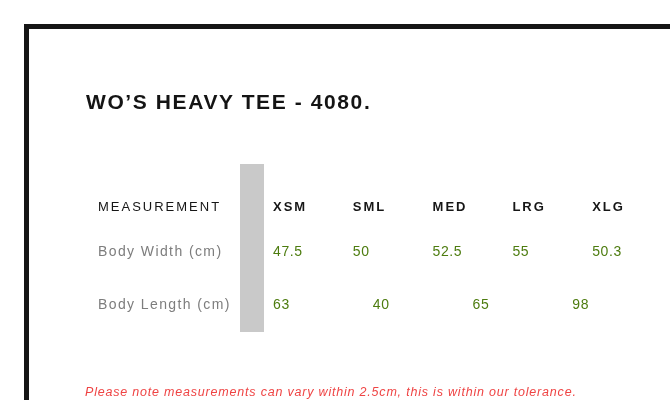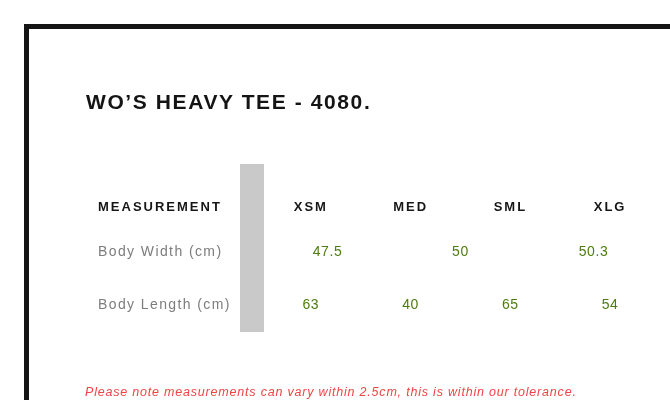--- a/index.html
+++ b/index.html
@@ -47,27 +47,26 @@
   .t-row.header-row { top: 165px; }
   .t-row.row-1 { top: 210px; }
   .t-row.row-2 { top: 263px; }
   .label-cell {
     flex: 0 0 175px;
     text-align: left;
     white-space: nowrap;
   }
   .header-row .label-cell {
     font-size: 13px;
-    font-weight: bold;
+    font-weight: normal;
     letter-spacing: 2px;
     color: #161616;
   }
   .data-cell {
     flex: 1 1 0;
-    text-align: center;
     white-space: nowrap;
   }
   .header-row .data-cell {
     font-size: 13px;
     font-weight: bold;
     letter-spacing: 2px;
     color: #161616;
   }
   .row-label {
     font-size: 14px;
@@ -97,37 +96,40 @@
 
   <h1 class="page-title">WO’S HEAVY TEE - 4080.</h1>
 
   <div class="col-divider"></div>
 
   <div>
 
     <div class="t-row header-row">
       <div class="label-cell">MEASUREMENT</div>
       <div class="data-cell">XSM</div>
+      <div class="data-cell">SML</div>
       <div class="data-cell">MED</div>
-      <div class="data-cell">SML</div>
+      <div class="data-cell">LRG</div>
       <div class="data-cell">XLG</div>
     </div>
 
     <div class="t-row row-1">
       <div class="label-cell row-label">Body Width (cm)</div>
       <div class="data-cell cell-value">47.5</div>
       <div class="data-cell cell-value">50</div>
+      <div class="data-cell cell-value">52.5</div>
+      <div class="data-cell cell-value">55</div>
       <div class="data-cell cell-value">50.3</div>
     </div>
 
     <div class="t-row row-2">
       <div class="label-cell row-label">Body Length (cm)</div>
       <div class="data-cell cell-value">63</div>
       <div class="data-cell cell-value">40</div>
       <div class="data-cell cell-value">65</div>
-      <div class="data-cell cell-value">54</div>
+      <div class="data-cell cell-value">98</div>
     </div>
 
   </div>
 
   <div class="tolerance-note">Please note measurements can vary within 2.5cm, this is within our tolerance.</div>
 
 </div>
 
 </body></html>

